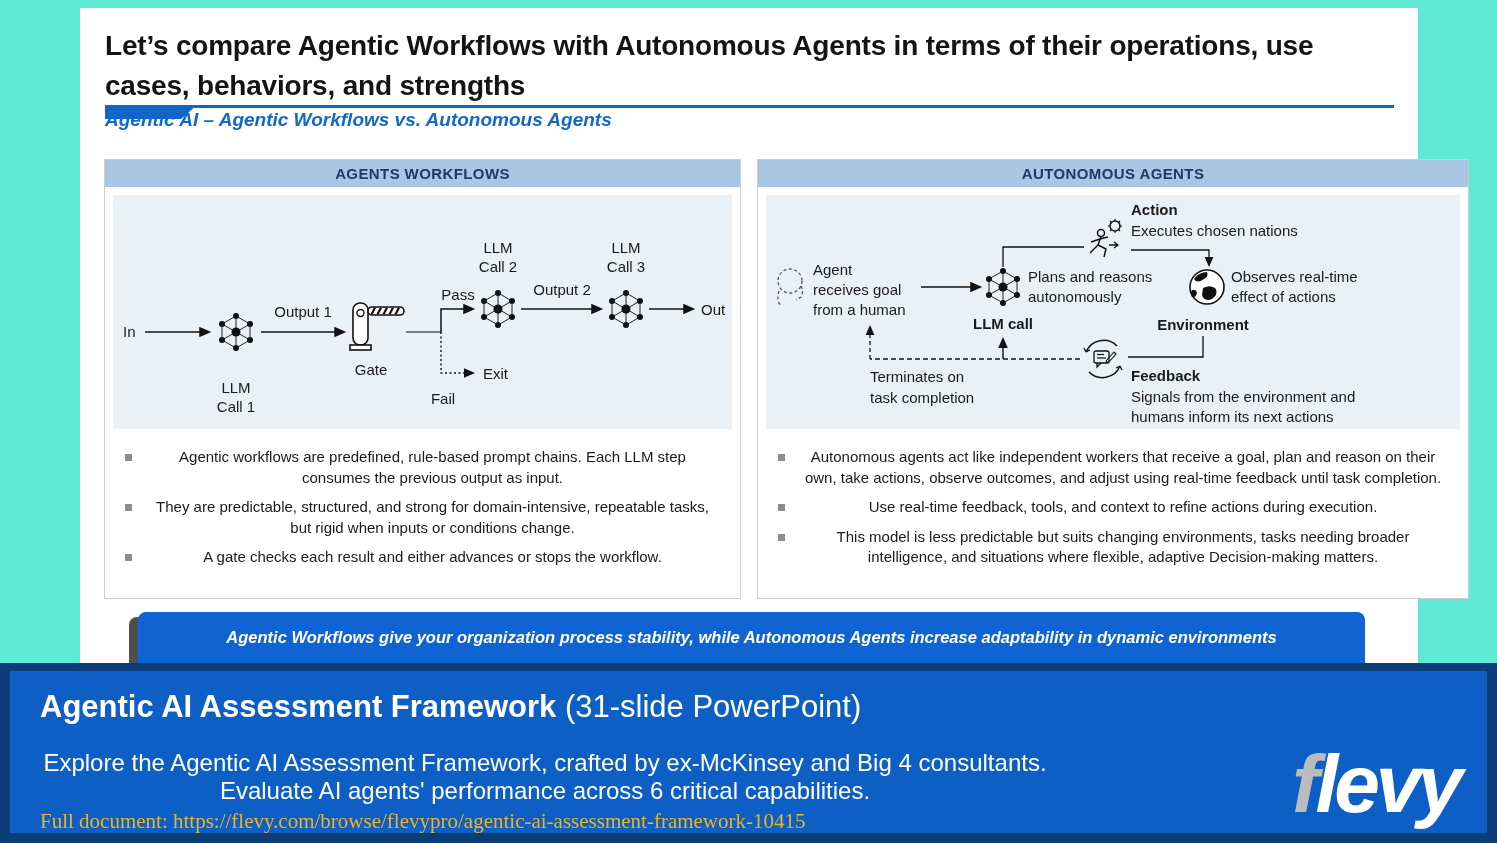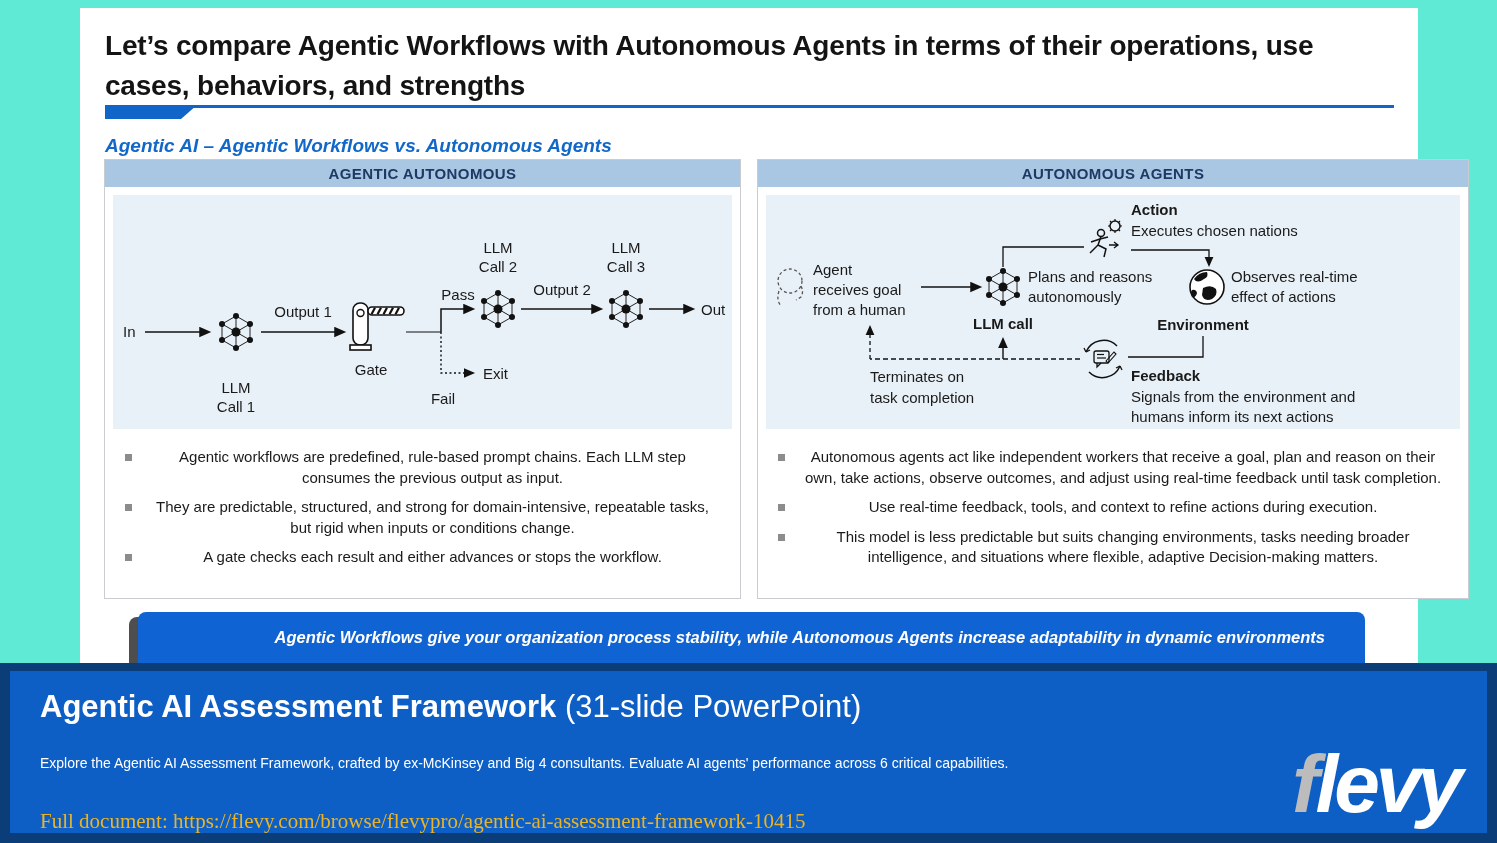--- a/index.html
+++ b/index.html
@@ -7,21 +7,21 @@
   body { font-family:"Liberation Sans", sans-serif; }
   .screen { position:relative; width:1497px; height:843px; background:#5eead4; overflow:hidden; }
 
   
   .slide { position:absolute; left:80px; top:8px; width:1338px; height:680px; background:#ffffff; }
   .slide-title { position:absolute; left:25px; top:18px; width:1280px;
     font-size:28px; font-weight:700; color:#141414; line-height:40px; letter-spacing:-0.2px; }
   .divider-line { position:absolute; left:25px; top:97px; width:1289px; height:3px; background:#1164C8; }
   .divider-accent { position:absolute; left:25px; top:97px; width:92px; height:14px; background:#1164C8;
     clip-path:polygon(0 0,100% 0,calc(100% - 16px) 100%,0 100%); }
-  .slide-subtitle { position:absolute; left:25px; top:127px; font-size:19px; font-weight:700;
+  .slide-subtitle { position:absolute; left:25px; top:101px; font-size:19px; font-weight:700;
     font-style:italic; color:#1268C9; }
 
   
   .panel { position:absolute; top:151px; width:637px; height:440px; background:#fff;
     border:1px solid #c9cdd1; }
   .panel.left { left:24px; }
   .panel.right { left:677px; width:712px; }
   .panel-header { height:27px; background:#A9C7E3; color:#1F3864; font-size:15px; font-weight:700;
     text-align:center; line-height:27px; letter-spacing:0.4px; }
   .diagram-box { margin:8px; height:234px; background:#E9F1F8; }
@@ -31,30 +31,30 @@
   .bullets { list-style:none; padding:10px 16px 0 14px;text-align:center; }
   .bullets li { position:relative; padding-left:26px; padding-right:4px; margin-bottom:9px;
     font-size:15px; line-height:20.5px; color:#1a1a1a; }
   .bullet-sq { position:absolute; left:6px; top:7px; width:7px; height:7px; background:#8C8C8C; }
 
   
   .summary-banner { position:absolute; left:138px; top:612px; width:1227px; height:76px;
     background:#1063D2; border-radius:8px; box-shadow:-9px 5px 0 0 #4e4e4e; z-index:2;
     padding:14px 40px 0 40px; text-align:center; }
   .summary-banner .txt { color:#ffffff; font-size:16.5px; font-weight:700; font-style:italic;
-    line-height:23px;text-align:right; }
+    line-height:23px; }
 
   
   .footer { position:absolute; left:0; top:663px; width:1497px; height:180px;
-    background:#0E5FC5; border:10px solid #0B3D78; border-top-width:8px; z-index:3; }
+    background:#0E5FC5; border:10px solid #0B3D78; border-top-width:8px; z-index:3;text-align:center; }
   .footer-inner { position:relative; width:100%; height:100%; }
   .ft-title { position:absolute; left:30px; top:18px; font-size:31px; color:#ffffff; }
   .ft-title .strong { font-weight:700; }
   .ft-title .light { font-weight:400; }
-  .ft-desc { position:absolute; left:30px; top:78px; width:1010px; font-size:14px;
+  .ft-desc { position:absolute; left:30px; top:78px; width:1010px; font-size:24px;
     color:#ffffff; line-height:28px; }
   .ft-link { position:absolute; left:30px; top:138px; font-size:21px; color:#EBB426;
     text-decoration:none; cursor:pointer;font-family:Liberation Serif, serif; }
   .logo { position:absolute; right:28px; bottom:8px; font-size:82px; font-weight:700;
     font-style:italic; letter-spacing:-4px; line-height:1;margin-left:23px; }
   .logo .f { color:#BCBCBC; }
   .logo .rest { color:#ffffff; }
 </style>
 </head>
 <body>
@@ -62,21 +62,21 @@
 <div class="screen">
 
   <div class="slide">
 
     <div class="slide-title">Let’s compare Agentic Workflows with Autonomous Agents in terms of their operations, use cases, behaviors, and strengths</div>
     <div class="divider-line"></div>
     <div class="divider-accent"></div>
     <div class="slide-subtitle">Agentic AI – Agentic Workflows vs. Autonomous Agents</div>
 
     <div class="panel left">
-      <div class="panel-header">AGENTIC AUTONOMOUS</div>
+      <div class="panel-header">AGENTS WORKFLOWS</div>
       <div class="diagram-box">
         <svg width="619" height="234" viewBox="0 0 619 234">
           <defs>
             <marker id="ahL" markerWidth="9" markerHeight="8" refX="6.5" refY="3.5" orient="auto">
               <path d="M0,0 L8,3.5 L0,7 z" fill="#111"></path>
             </marker>
             <g id="llmL">
               <g stroke="#222" stroke-width="1" fill="none">
                 <path d="M0,-16 L-14,-8 L-14,8 L0,16 L14,8 L14,-8 Z"></path>
                 <path d="M0,0 L0,-16 M0,0 L-14,-8 M0,0 L-14,8 M0,0 L0,16 M0,0 L14,8 M0,0 L14,-8"></path>

